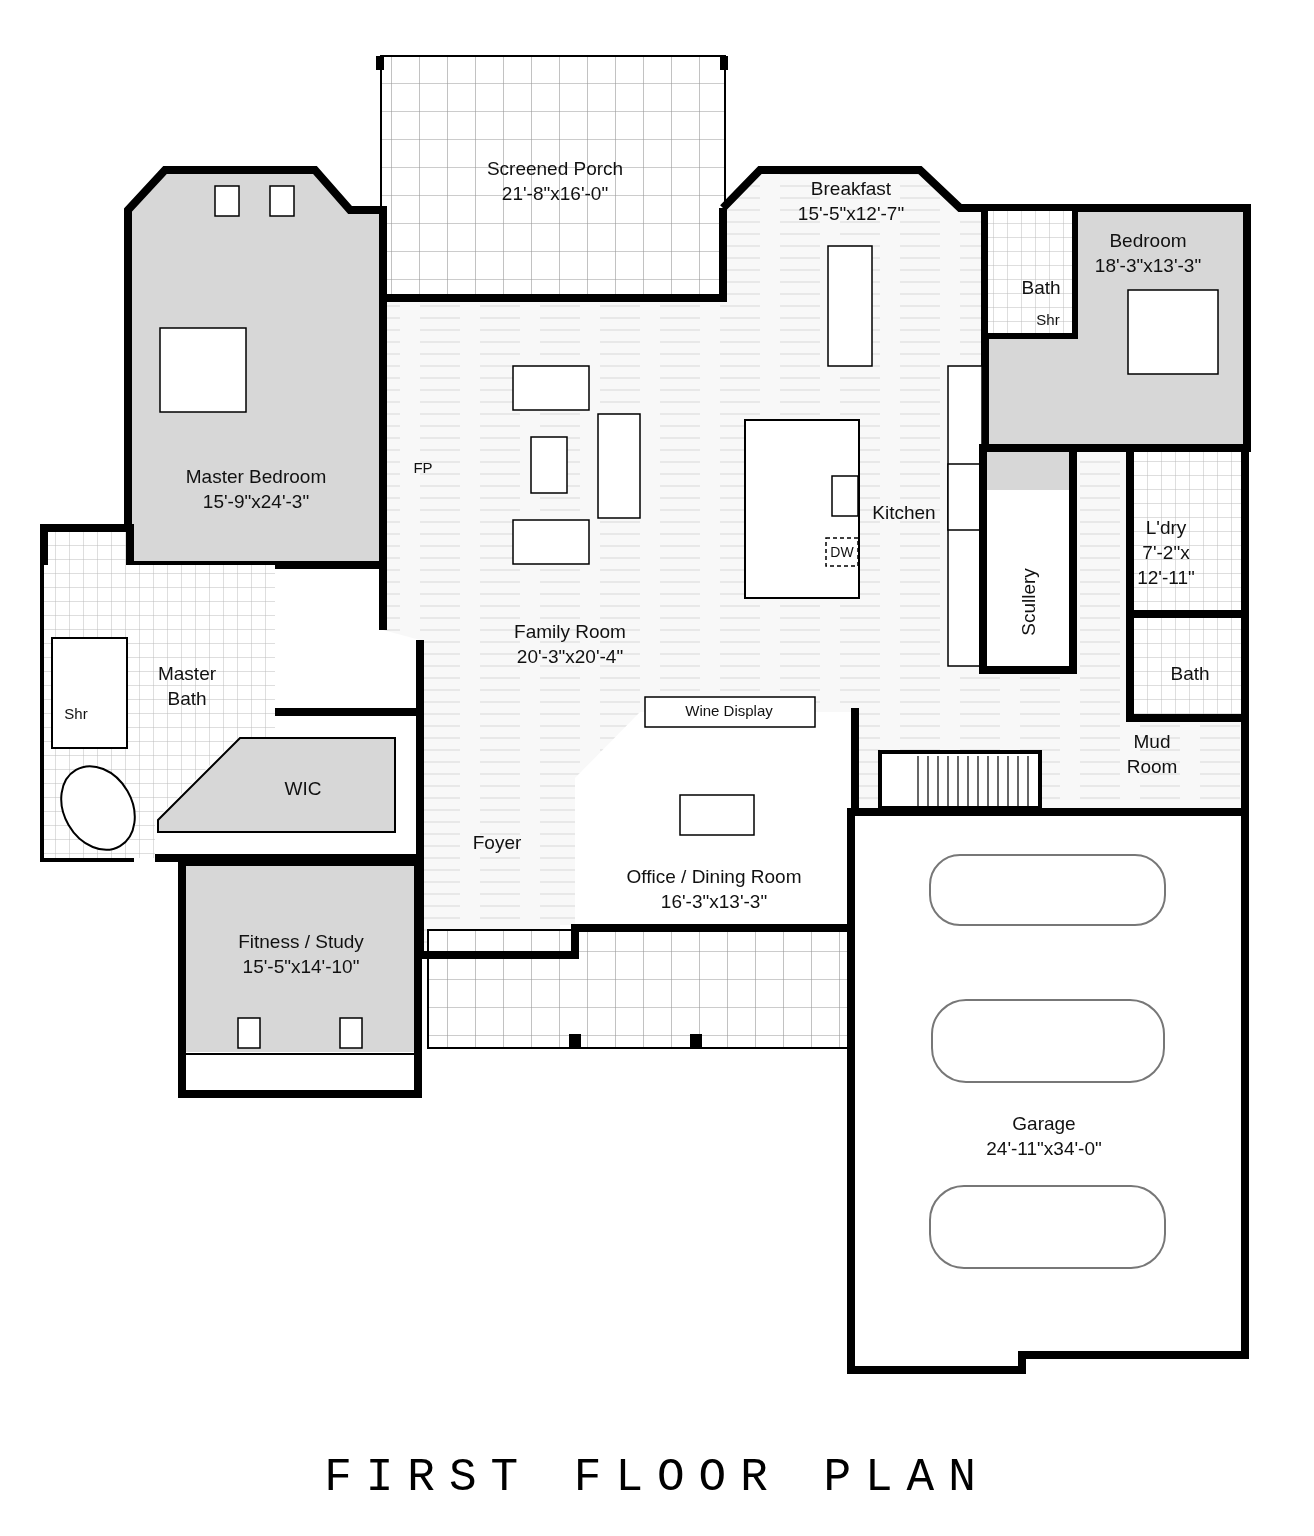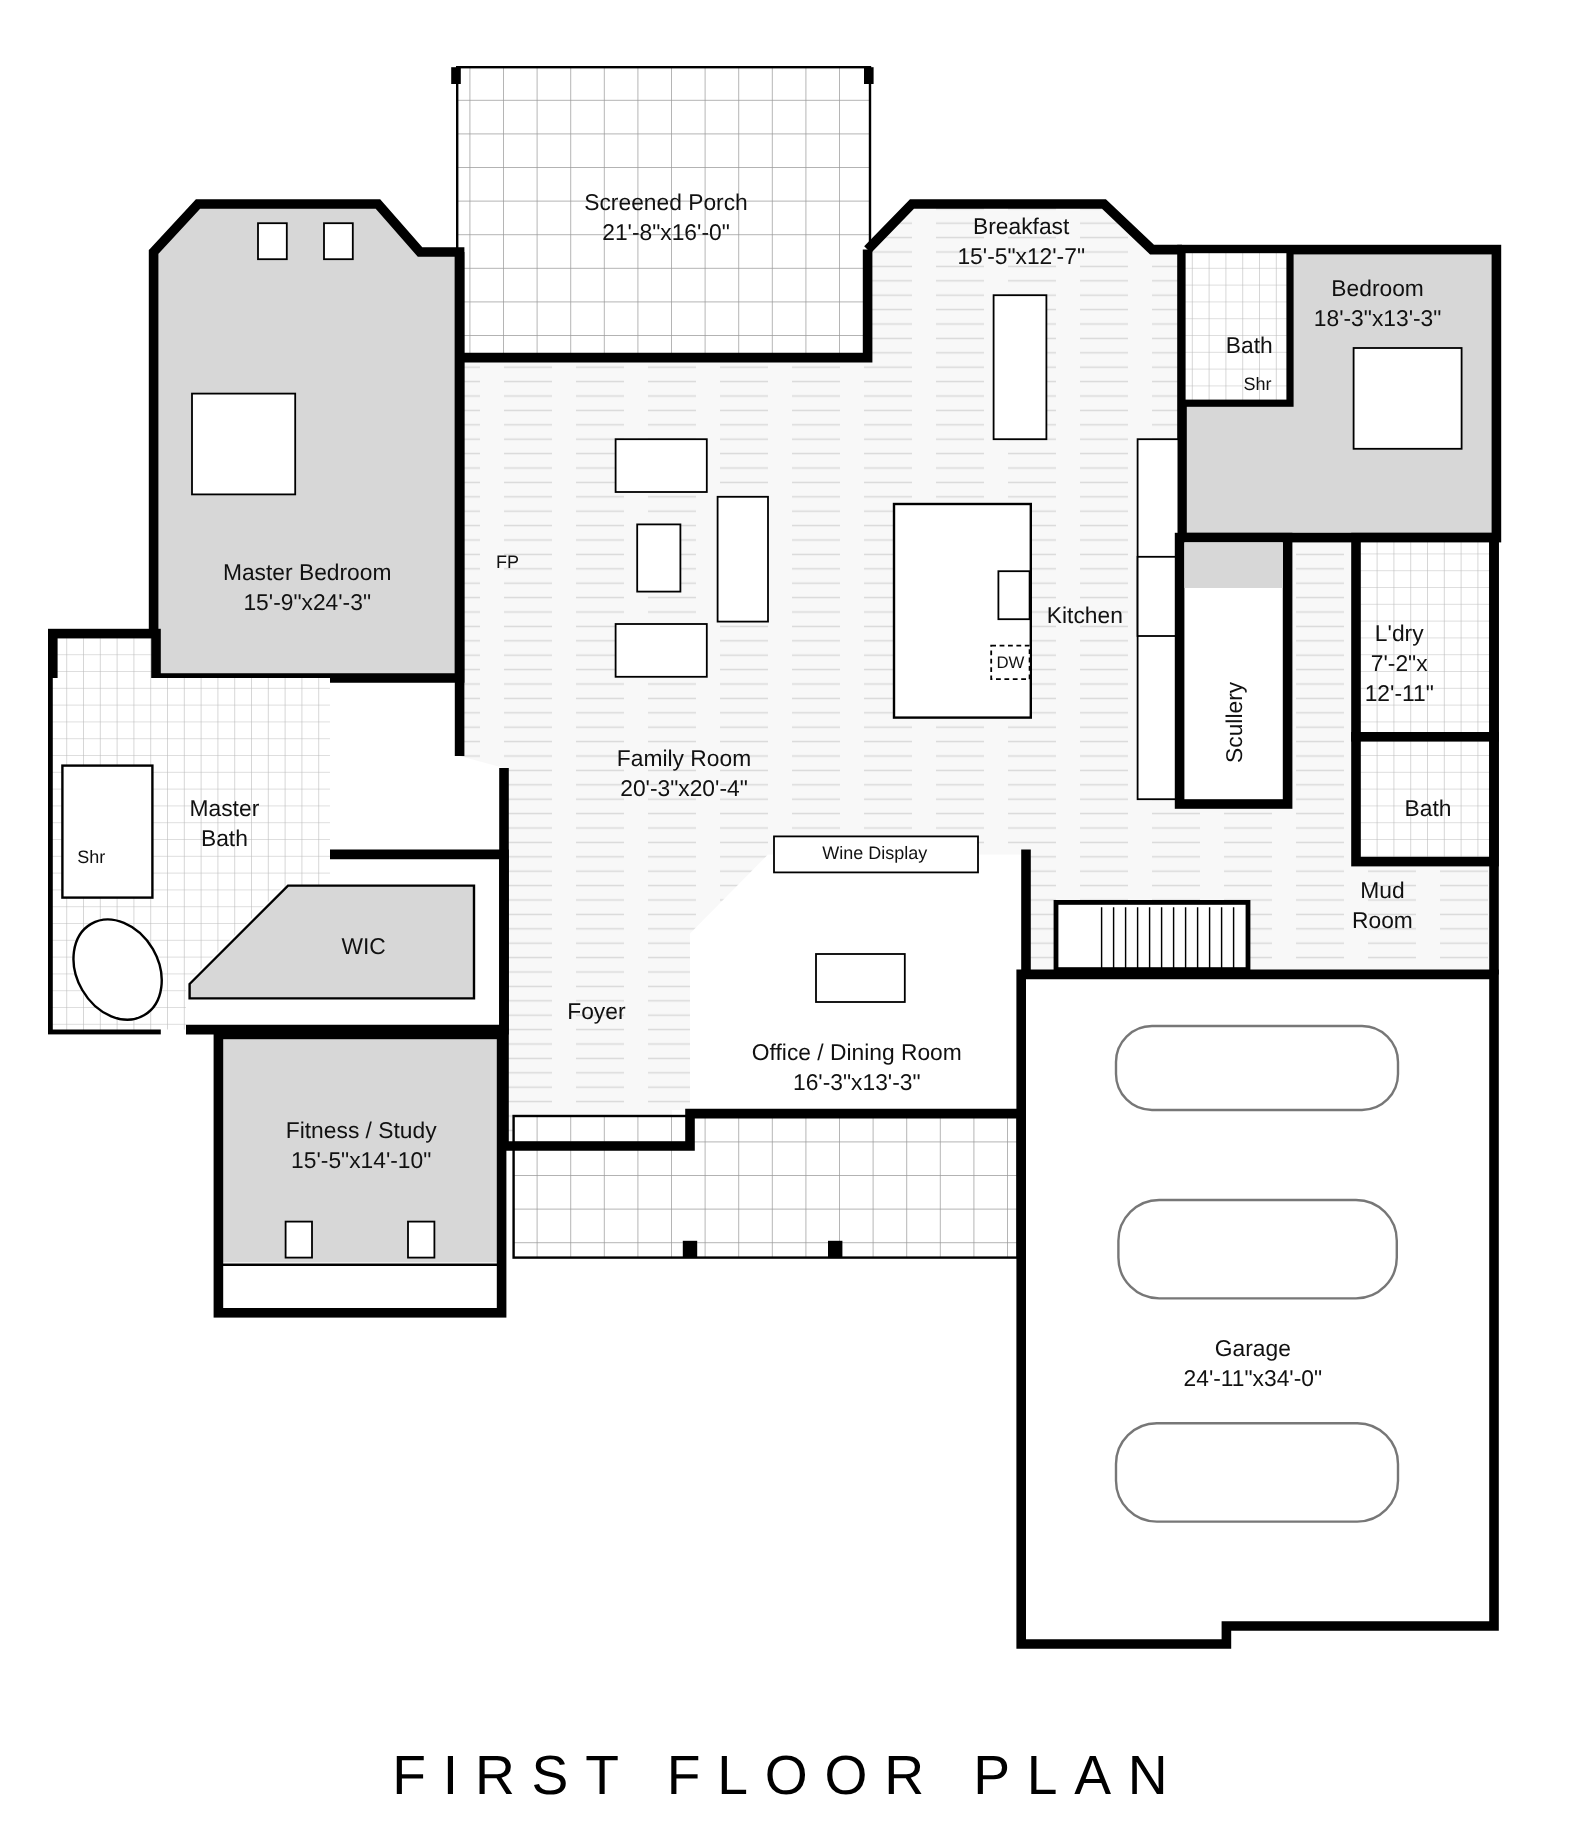--- a/index.html
+++ b/index.html
@@ -1,19 +1,19 @@
 <!DOCTYPE html>
 <html><head>
 <meta charset="utf-8">
 <style>
   html, body { margin:0; padding:0; background:#ffffff; }
   body { width:1314px; height:1536px; position:relative; overflow:hidden; font-family:"Liberation Sans", sans-serif; }
   #plan { position:absolute; left:0; top:0; }
   .lbl { font-family:"Liberation Sans", sans-serif; fill:#111; text-anchor:middle; }
-  #title { position:absolute; left:0; width:1314px; top:1452px; text-align:center; font-family:Liberation Sans, sans-serif; font-size:46px; letter-spacing:14px; color:#000; }
+  #title { position:absolute; left:0; width:1314px; top:1452px; text-align:center; font-family:Liberation Mono, monospace; font-size:46px; letter-spacing:14px; color:#000; }
 </style>
 </head>
 <body>
 
 <svg id="plan" width="1314" height="1536" viewBox="0 0 1314 1536" xmlns="http://www.w3.org/2000/svg">
   <defs>
     <pattern id="tile" width="28" height="28" patternUnits="userSpaceOnUse">
       <rect width="28" height="28" fill="#fff"></rect>
       <path d="M28 0 V28 M0 28 H28" stroke="#9a9a9a" stroke-width="1.2"></path>
     </pattern>

